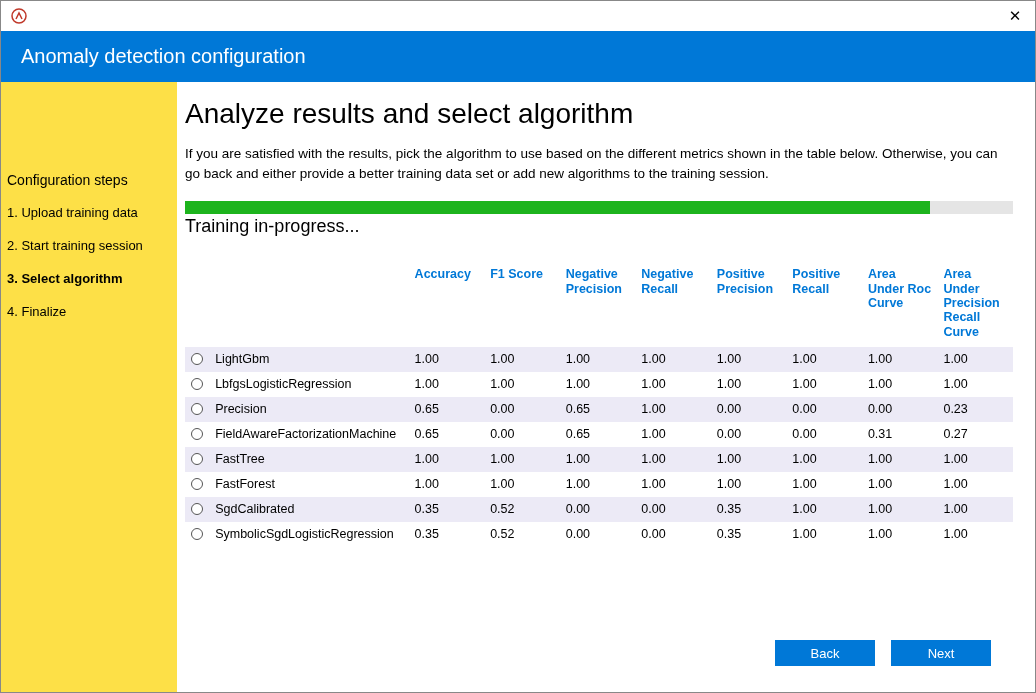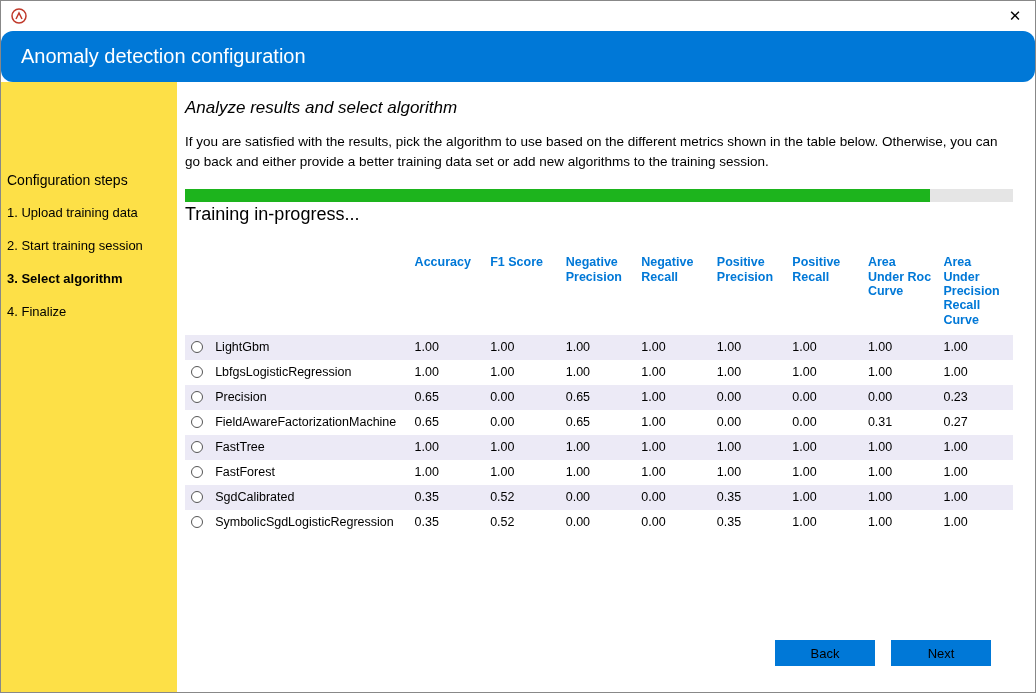--- a/index.html
+++ b/index.html
@@ -41,21 +41,20 @@
     margin-right: -8px;
   }
 
   
   .header {
     background: #0078d7;
     color: #fff;
     padding: 14px 20px;
     font-size: 20px;
     font-weight: 400;
-    border-radius: 12px;
   }
 
   
   .content {
     flex: 1;
     display: flex;
     min-height: 0;
   }
 
   
@@ -79,24 +78,23 @@
 
   
   .main {
     flex: 1;
     padding: 16px 22px 10px 8px;
     display: flex;
     flex-direction: column;
     min-width: 0;
   }
   .main-title {
-    font-size: 17px;
+    font-size: 28px;
     font-weight: 400;
     margin-bottom: 14px;
-    font-style: italic;
   }
   .main-desc {
     font-size: 13.5px;
     line-height: 1.45;
     margin-bottom: 18px;
   }
 
   
   .progress-wrap {
     margin-bottom: 4px;
@@ -160,21 +158,21 @@
   .footer {
     display: flex;
     justify-content: flex-end;
     gap: 16px;
     padding: 12px 22px 16px 0;
   }
   .btn {
     min-width: 100px;
     height: 26px;
     background: #0078d7;
-    color: #000000;
+    color: #ffffff;
     border: none;
     font-size: 13px;
     cursor: pointer;
   }
 </style>
 </head>
 <body>
 
 <div class="titlebar">
   <svg class="logo" viewBox="0 0 16 16">

